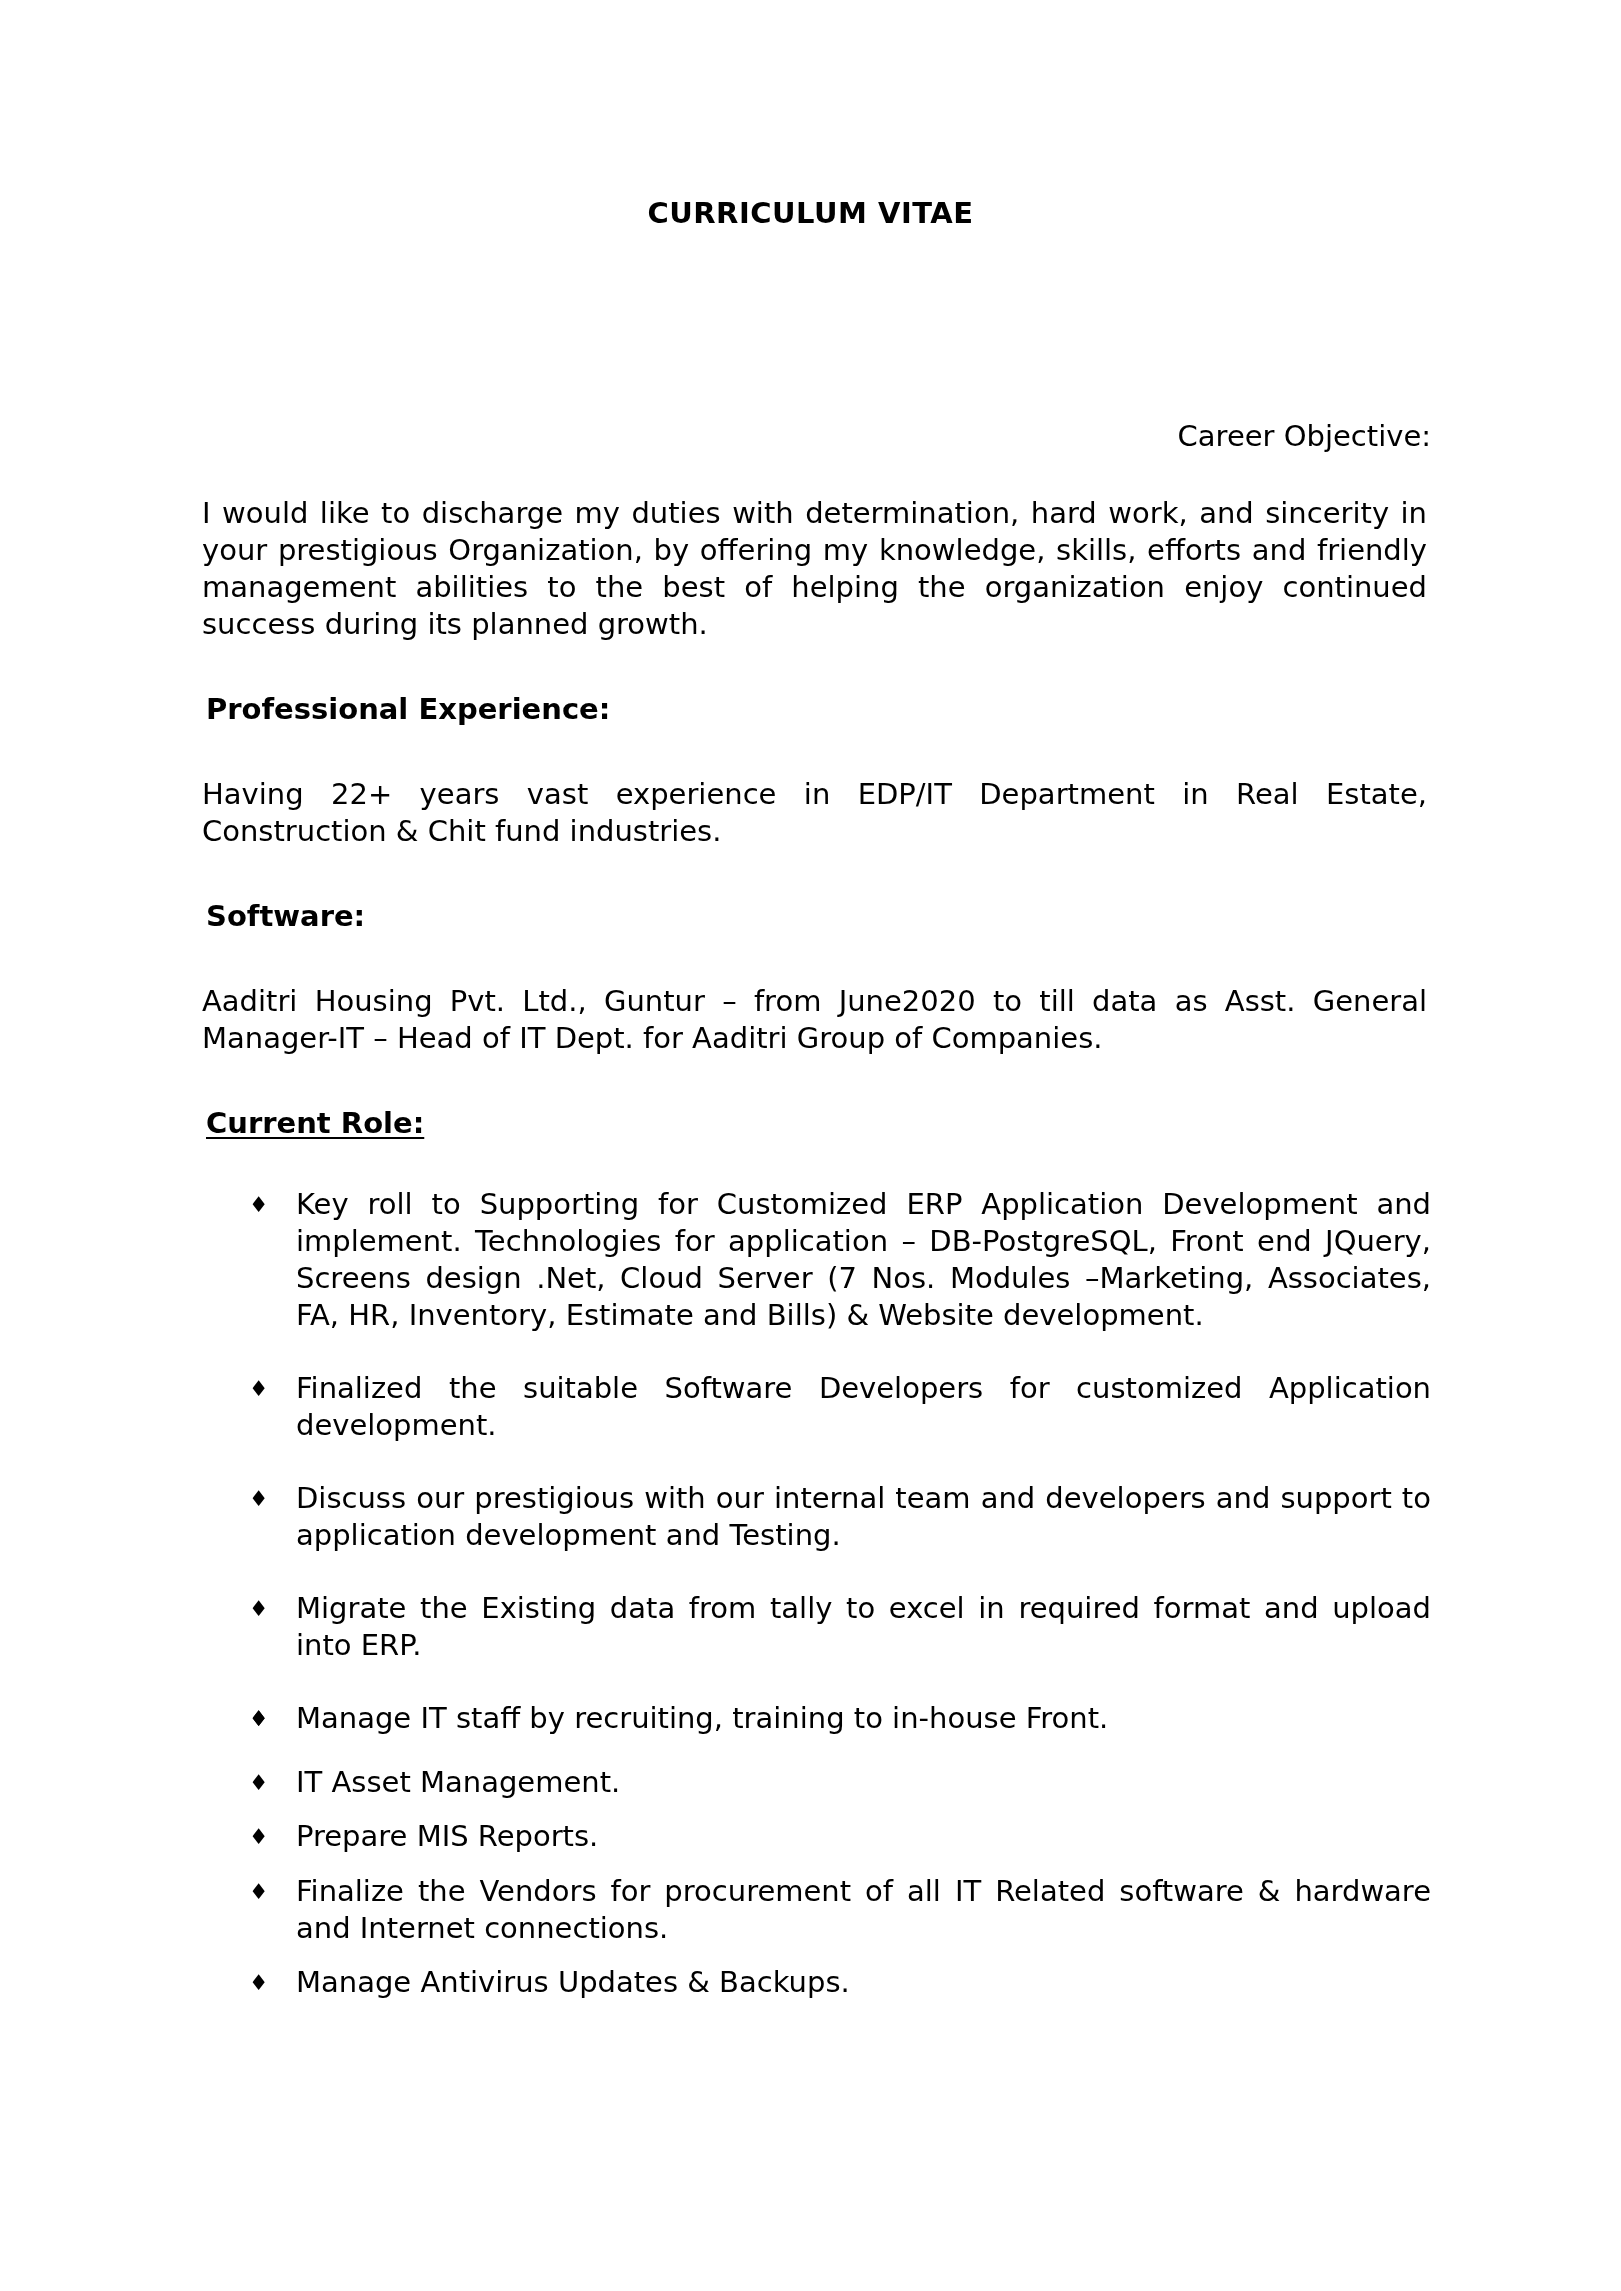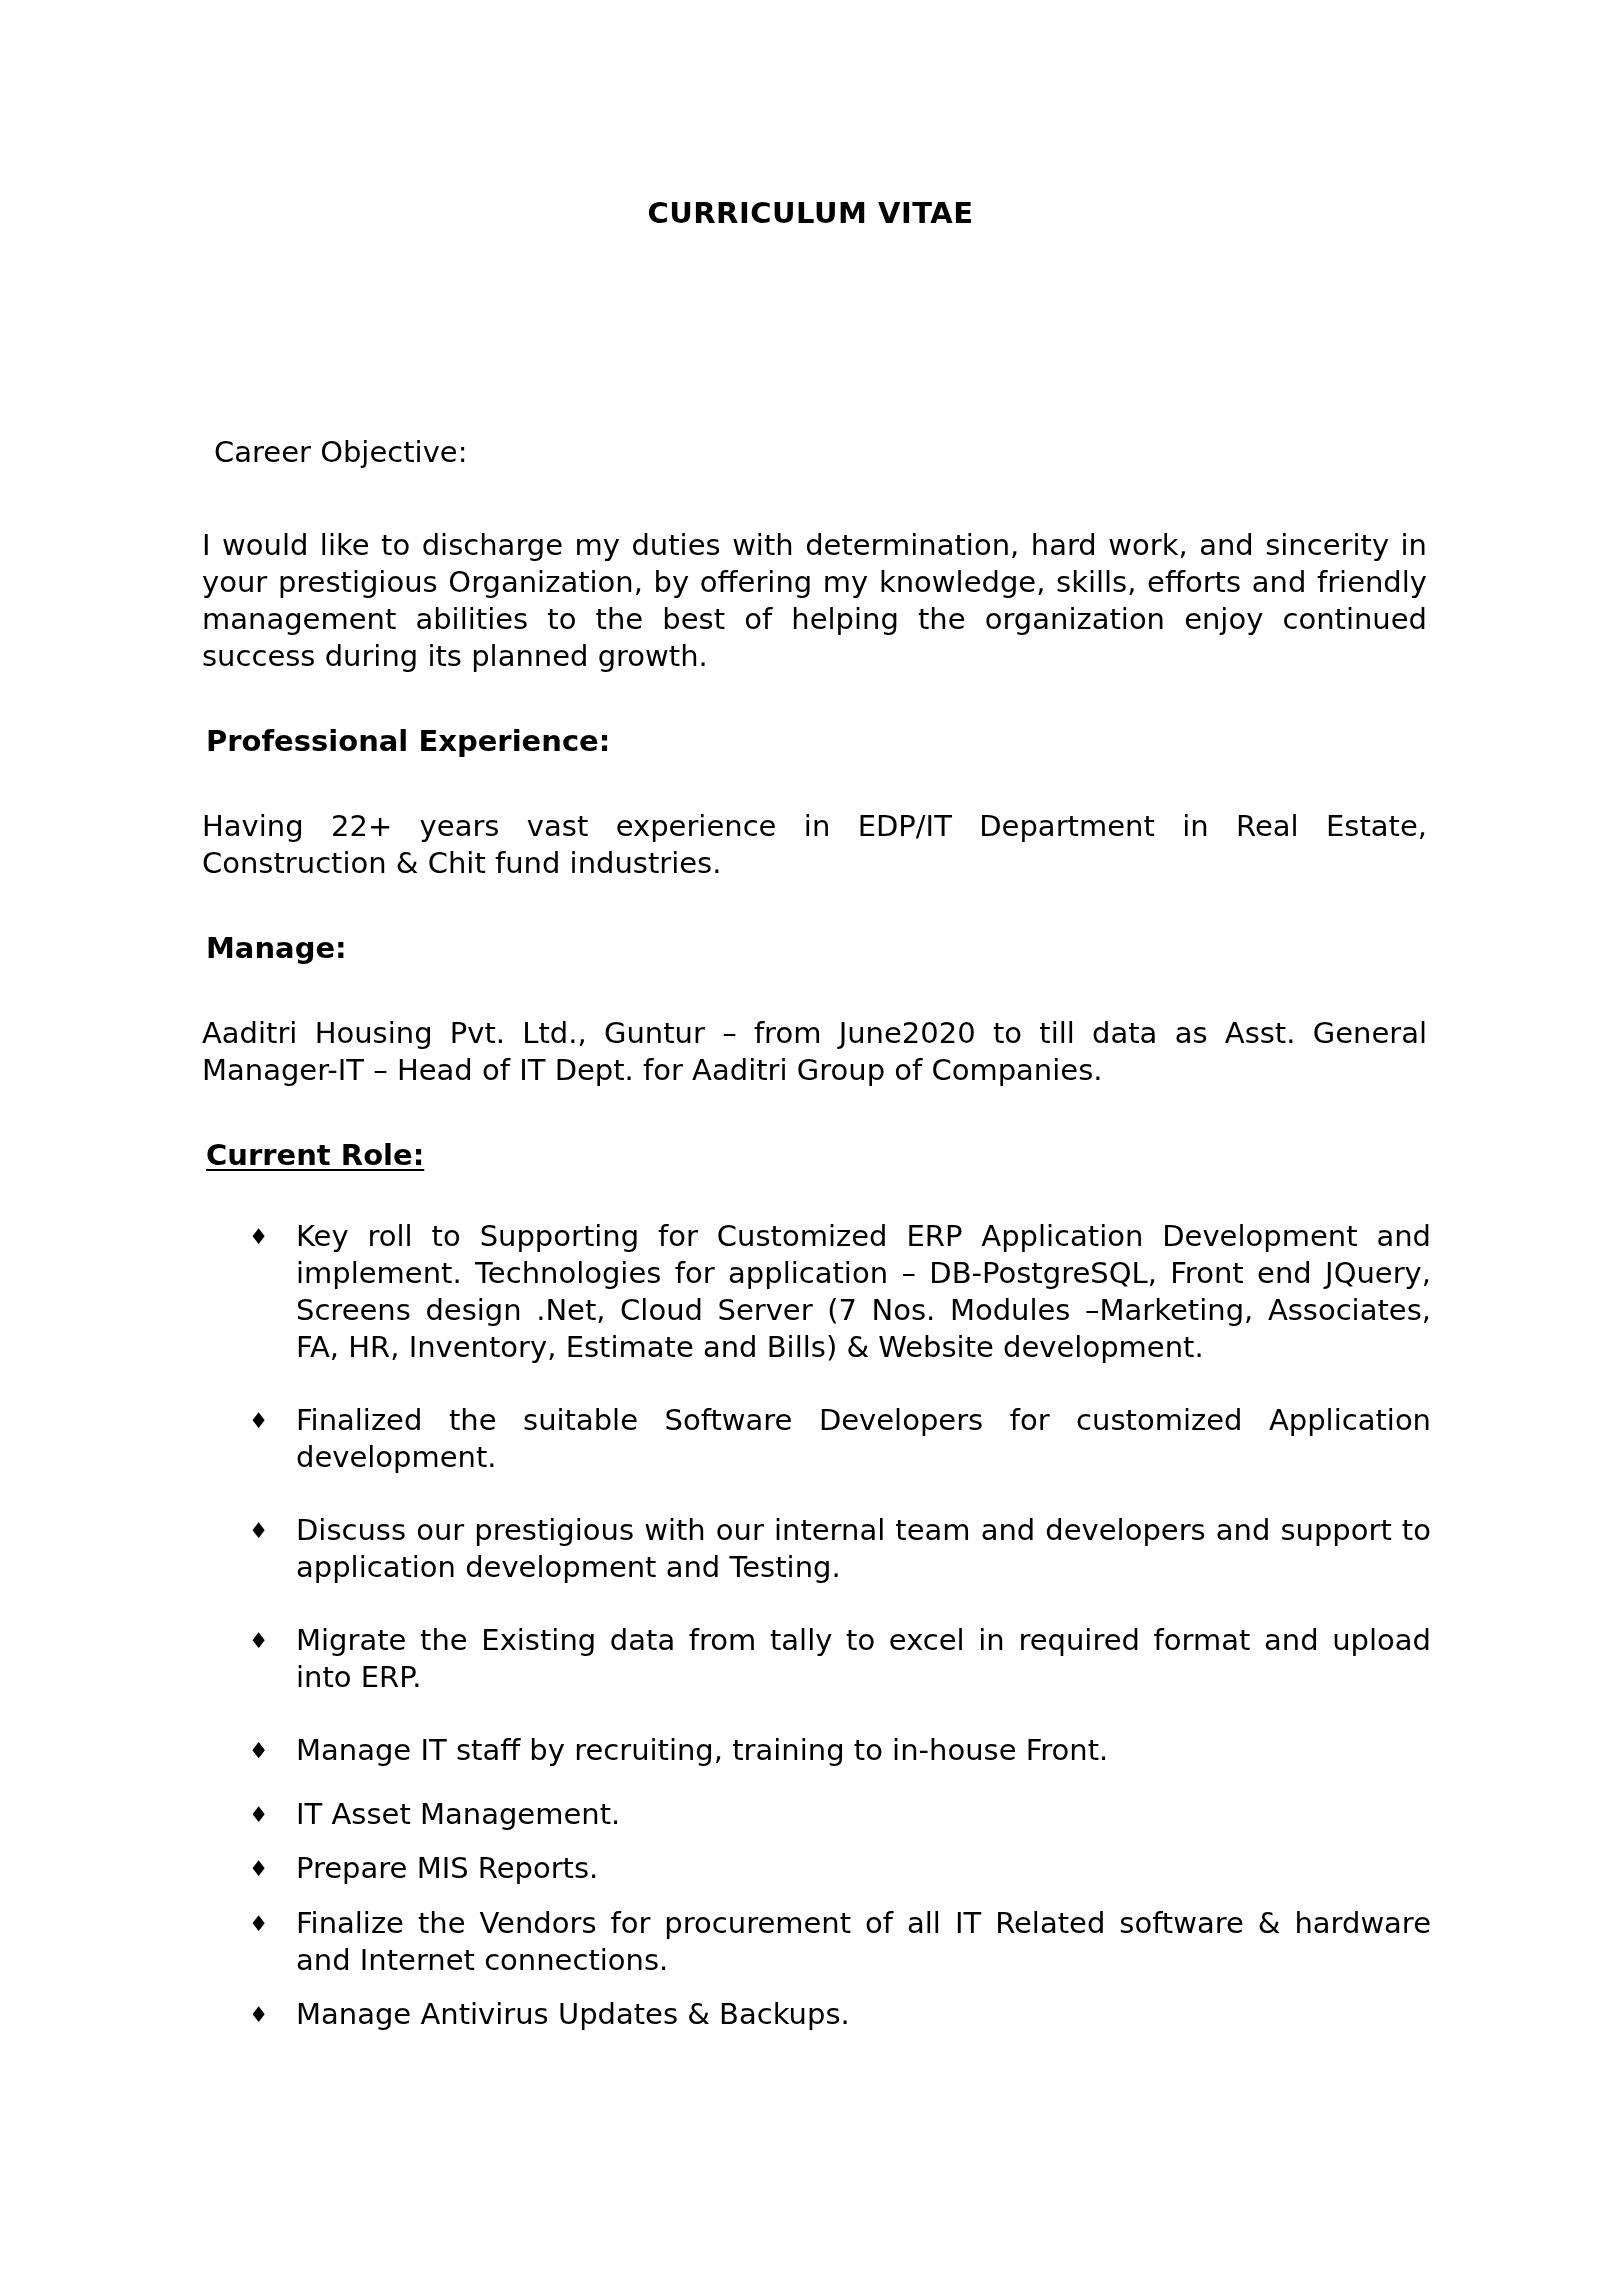--- a/index.html
+++ b/index.html
@@ -35,21 +35,22 @@
     }
     .content {
       position: absolute;
       left: 198px;
       top: 418px;
       width: 1233px;
       font-size: 29px;
       line-height: 37px;
     }
     .label {
-      margin: 16px;
+      margin: 0;
+      text-align: right;
     }
     .para {
       margin: 4px;
       text-align: justify;
       text-align-last: left;
     }
     .heading {
       margin: 8px;
       font-weight: bold;
     }
@@ -97,21 +98,21 @@
     <p class="label">Career Objective:</p>
     <div class="gap-obj"></div>
     <p class="para">I would like to discharge my duties with determination, hard work, and sincerity in your prestigious Organization, by offering my knowledge, skills, efforts and friendly management abilities to the best of helping the organization enjoy continued success during its planned growth.</p>
 
     <div class="gap-sec"></div>
     <p class="heading">Professional Experience:</p>
     <div class="gap-sec"></div>
     <p class="para">Having 22+ years vast experience in EDP/IT Department in Real Estate, Construction &amp; Chit fund industries.</p>
 
     <div class="gap-sec"></div>
-    <p class="heading">Manage:</p>
+    <p class="heading">Software:</p>
     <div class="gap-sec"></div>
     <p class="para">Aaditri Housing Pvt. Ltd., Guntur – from June2020 to till data as Asst. General Manager-IT – Head of IT Dept. for Aaditri Group of Companies.</p>
 
     <div class="gap-sec"></div>
     <p class="heading u">Current Role:</p>
     <div class="gap-sec"></div>
 
     <ul class="bullets">
       <li class="gap-lg">
         <span class="diamond">♦</span>

